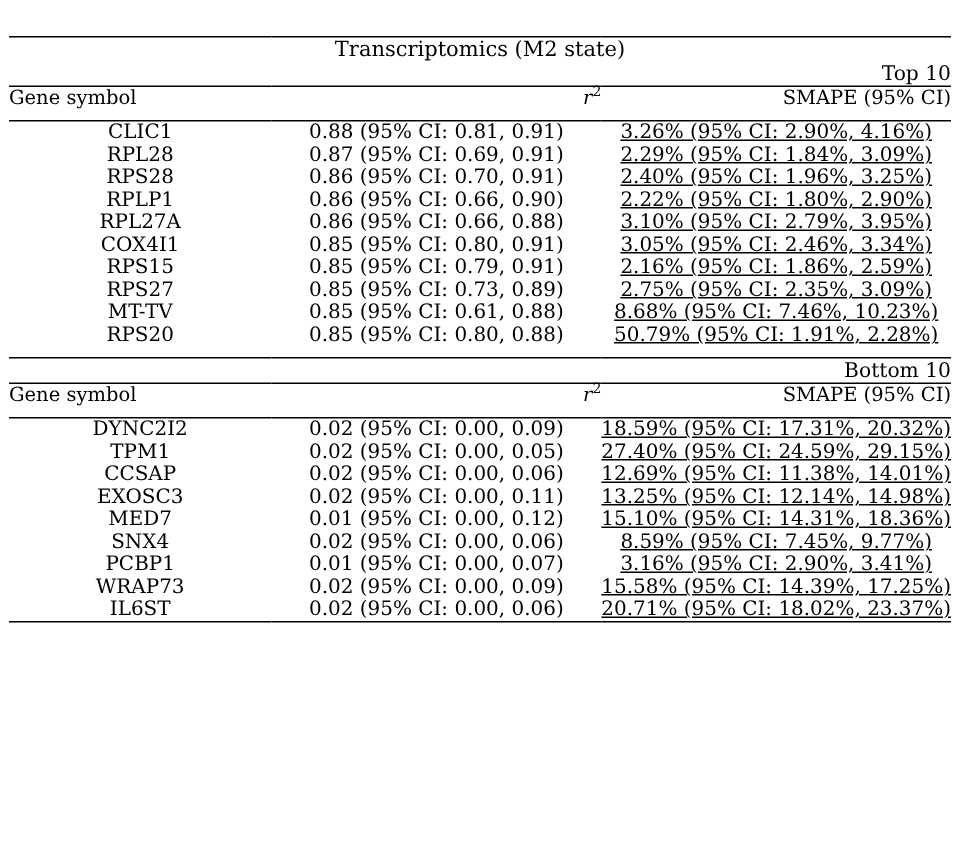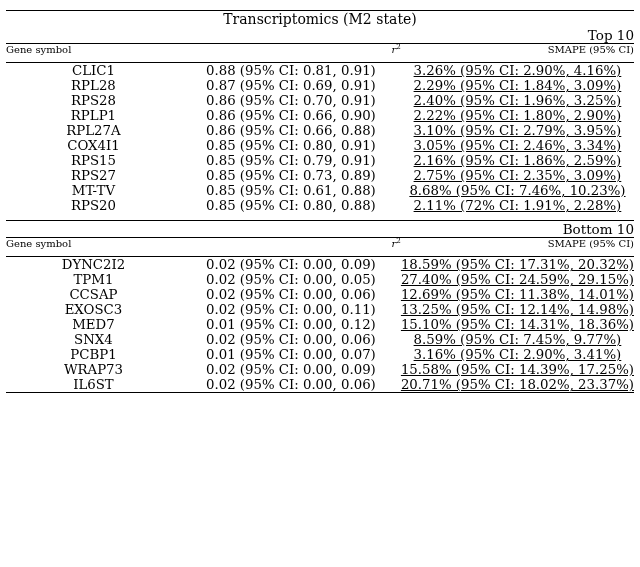--- a/index.html
+++ b/index.html
@@ -10,21 +10,21 @@
   body {
     width: 640px;
     height: 567px;
     font-family: "DejaVu Serif", "Liberation Serif", serif;
     color: #000000;
     overflow: hidden;
   }
   .table-wrap {
     width: 628px;
     margin: 0 auto;
-    padding-top: 10px;
+    padding-top: 24px;
     box-sizing: border-box;
   }
   table.main {
     width: 100%;
     border-collapse: collapse;
     font-size: 13.2px;
   }
   table.main td, table.main th {
     padding: 0;
     font-weight: normal;
@@ -44,21 +44,21 @@
     padding: 5px 0 6px 0;
     font-size: 14px;
   }
   .section-row td {
     text-align: right;
     padding: 5px 0 1px 0;
     font-size: 13.5px;
   }
   .head-row td {
     padding: 1px 0 5px 0;
-    font-size: 10px;
+    font-size: 13px;
   }
   .head-gene { text-align: left; width: 30%; }
   .head-r2   { text-align: right; width: 36%; }
   .head-sm   { text-align: right;  width: 34%; }
   .data-row td {
     padding: 2.1px 0 2.1px 0;
     font-size: 13.3px;
     white-space: nowrap;
   }
   .c-gene { text-align: center; }
@@ -137,21 +137,21 @@
         <td class="c-sm">2.75% (95% CI: 2.35%, 3.09%)</td>
       </tr>
       <tr class="data-row">
         <td class="c-gene">MT-TV</td>
         <td class="c-r2">0.85 (95% CI: 0.61, 0.88)</td>
         <td class="c-sm">8.68% (95% CI: 7.46%, 10.23%)</td>
       </tr>
       <tr class="data-row">
         <td class="c-gene">RPS20</td>
         <td class="c-r2">0.85 (95% CI: 0.80, 0.88)</td>
-        <td class="c-sm">2.11% (72% CI: 1.91%, 2.28%)</td>
+        <td class="c-sm">50.79% (95% CI: 1.91%, 2.28%)</td>
       </tr>
 
       <tr class="rule-thin spacer-row">
           <td colspan="3"></td>
         </tr>
 
       <tr class="rule-thin section-row">
         <td colspan="3">Bottom 10</td>
       </tr>
 

